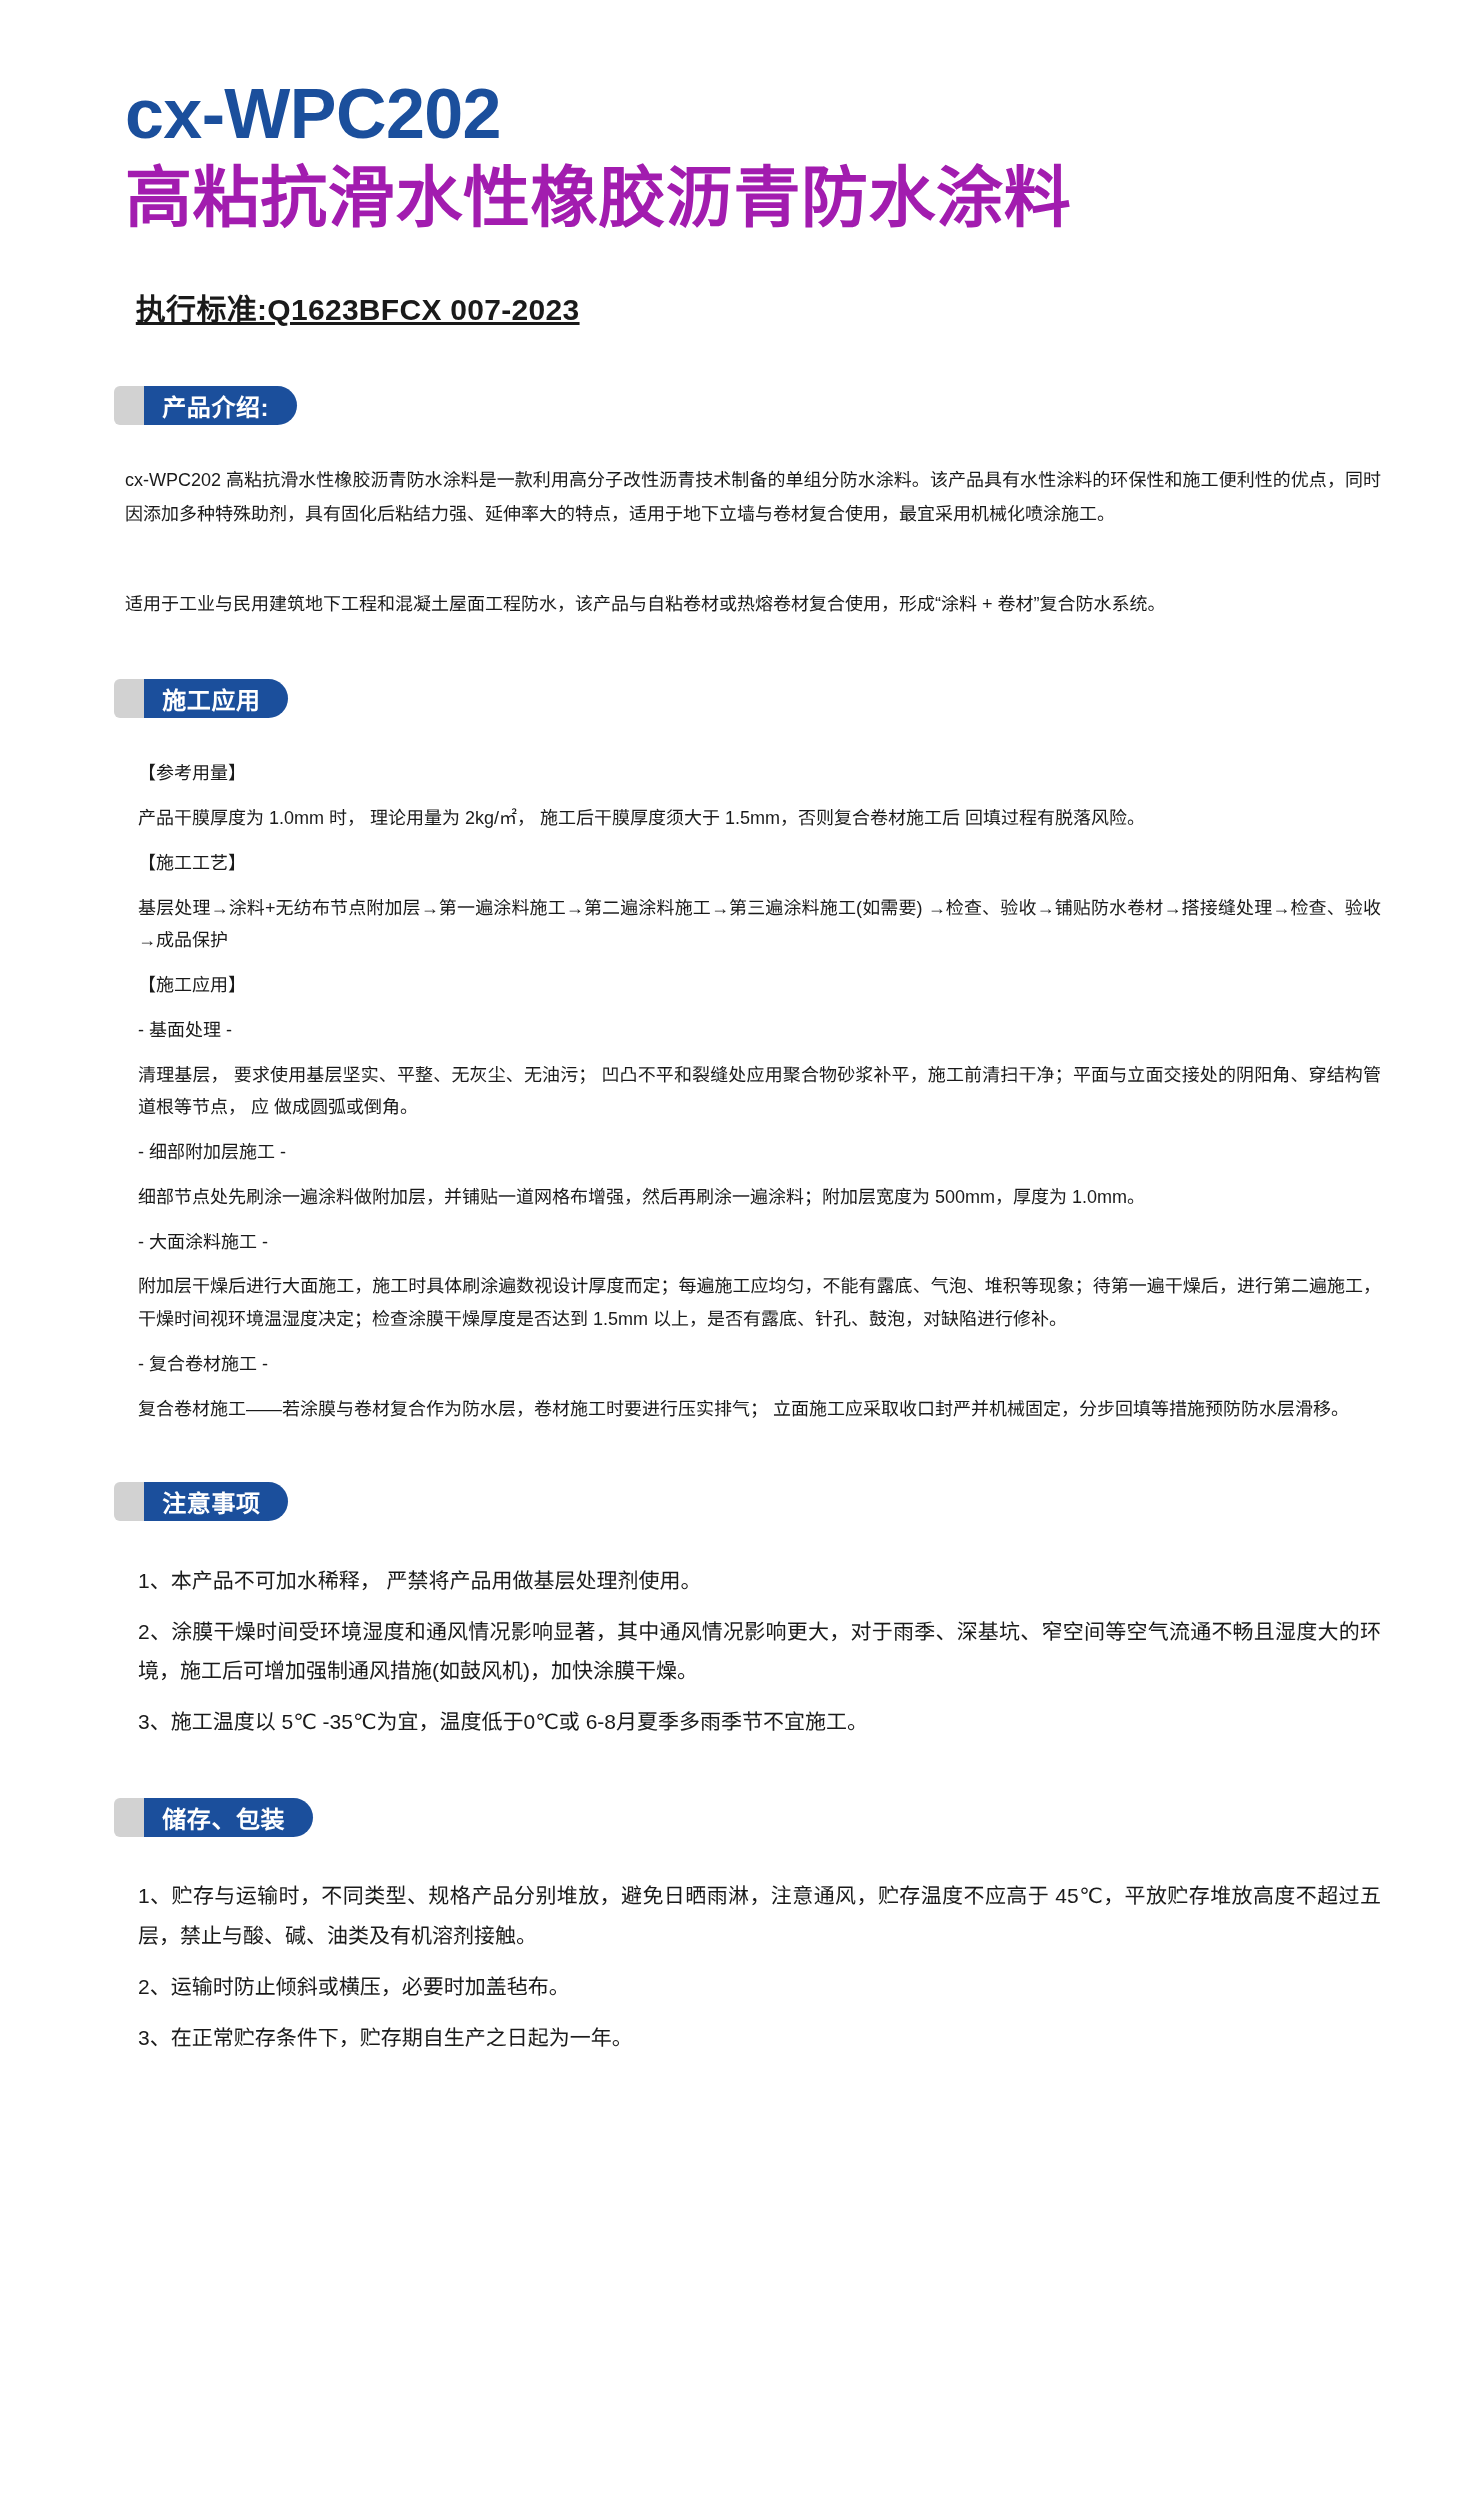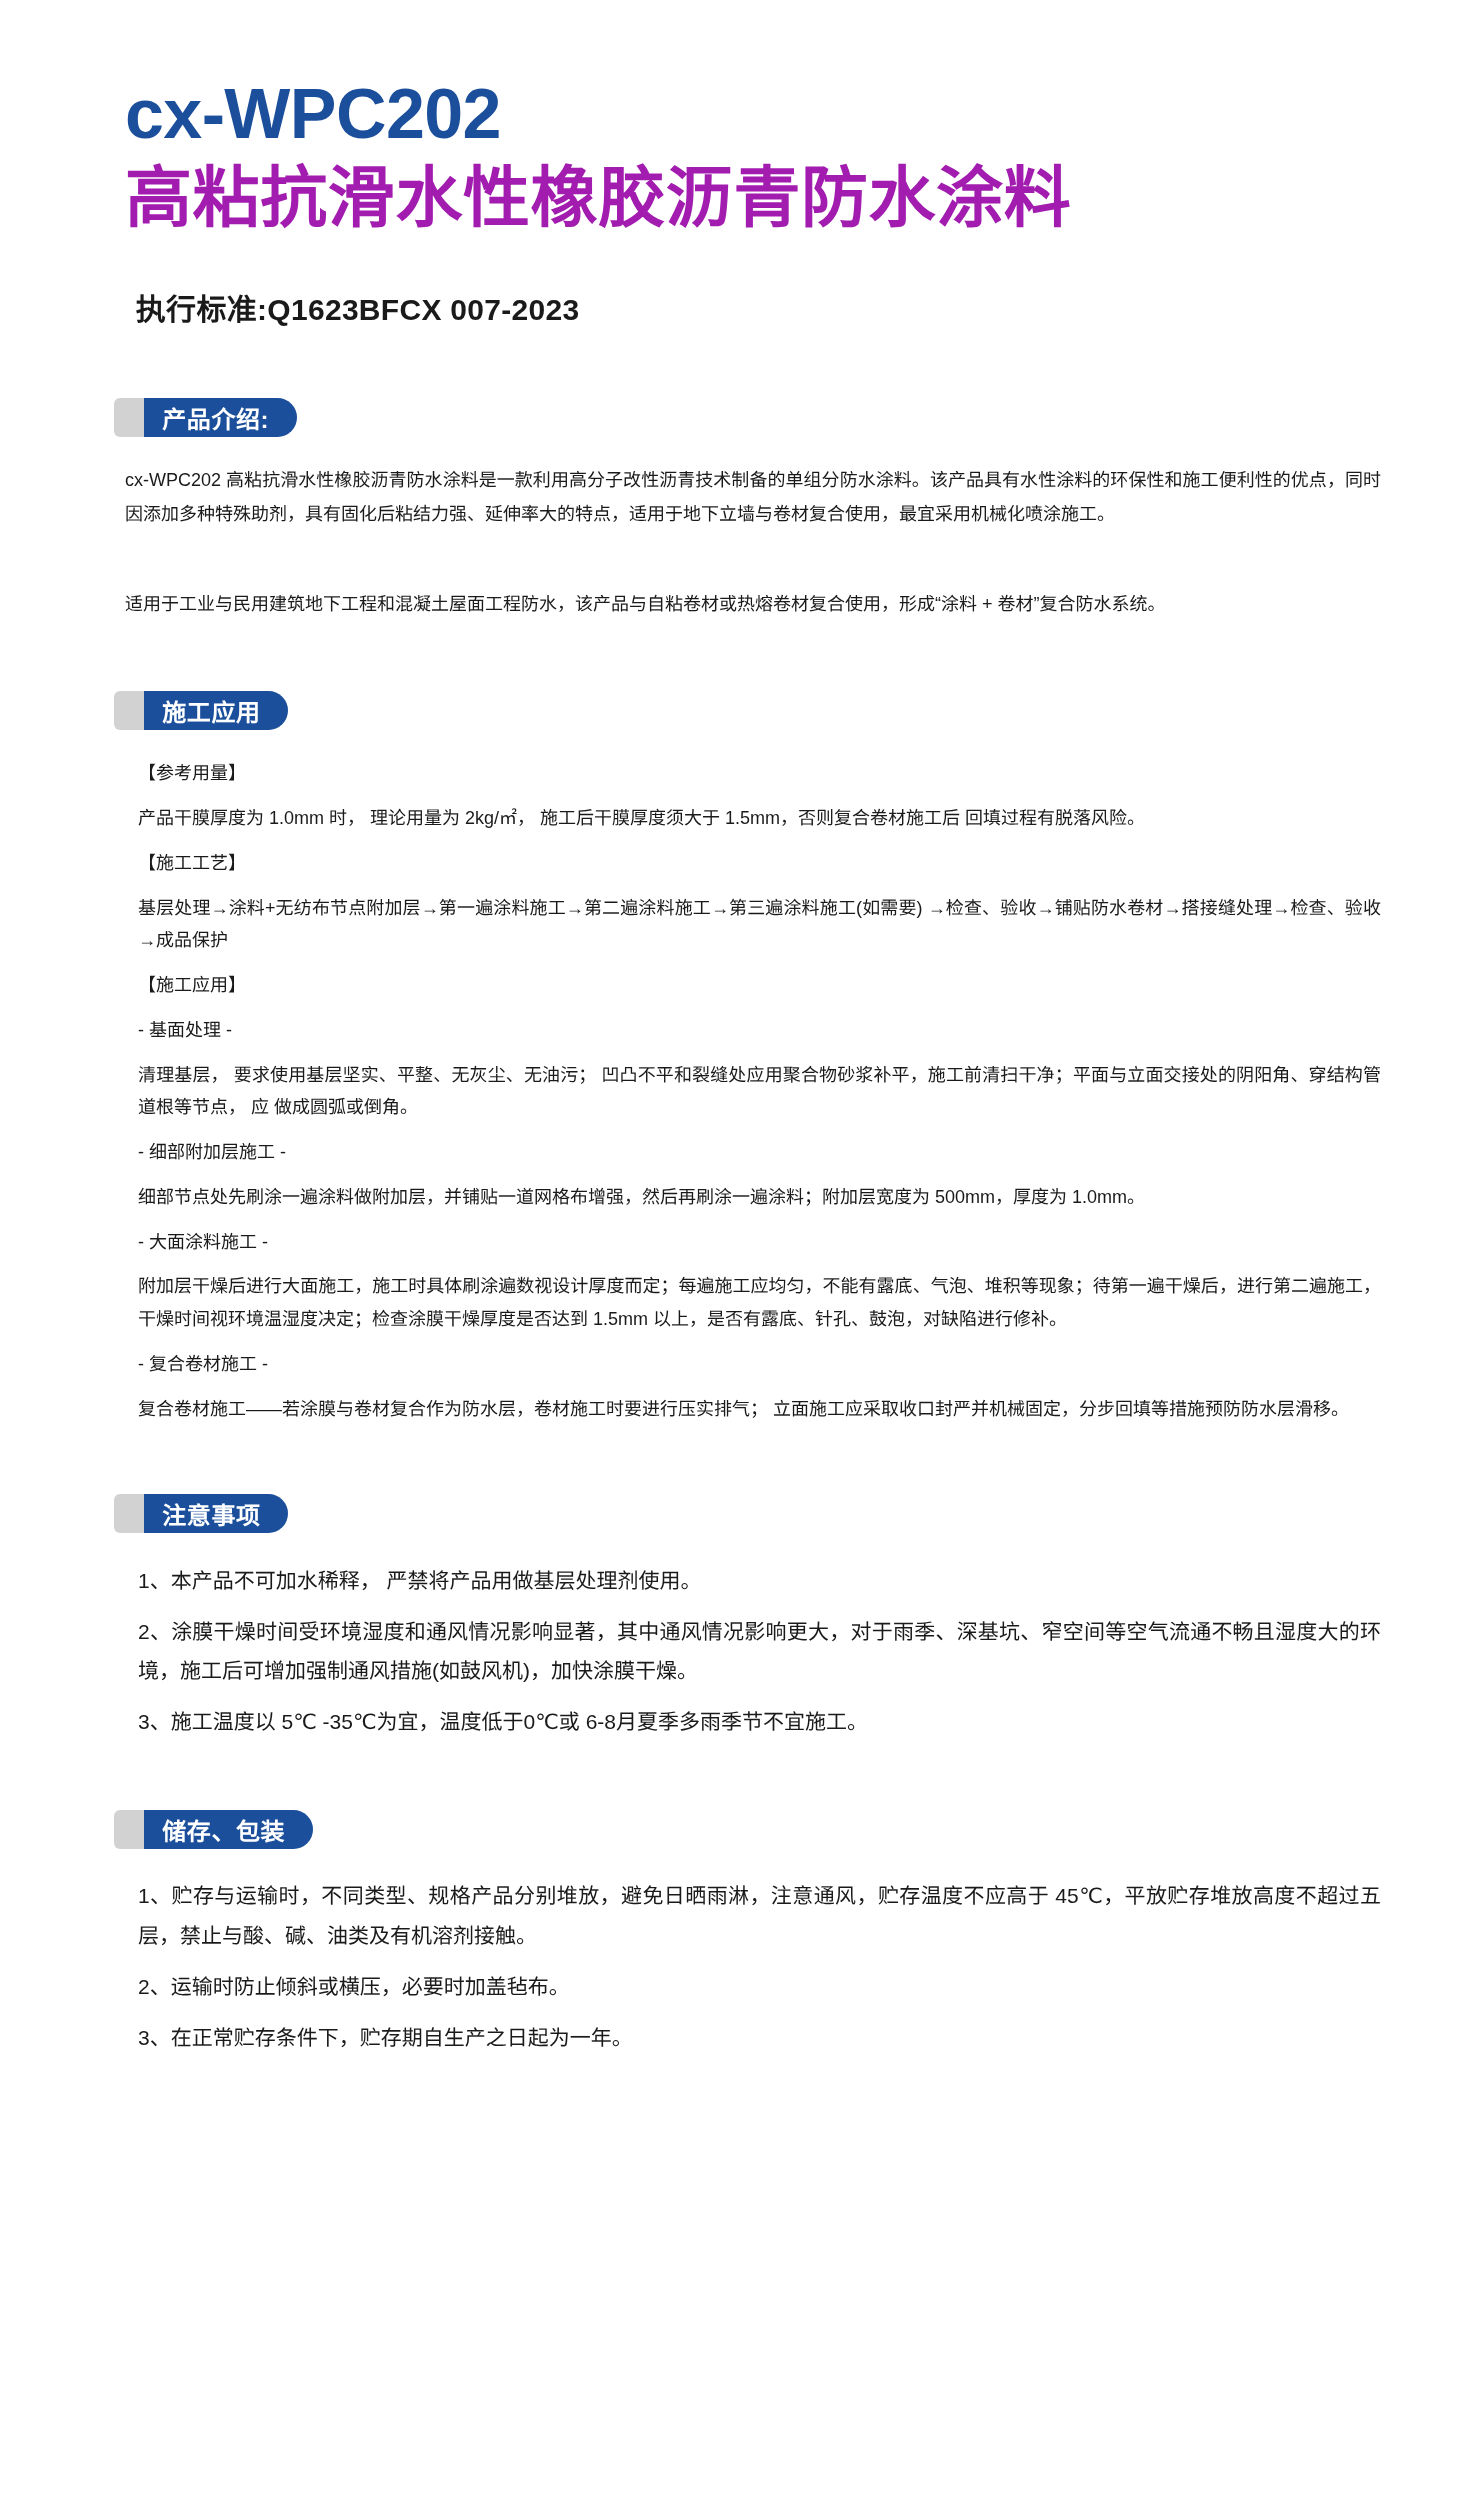--- a/index.html
+++ b/index.html
@@ -40,29 +40,30 @@
     line-height: 1.2;
     margin: 6px 4px 0 0;
     letter-spacing: 0.6px;
   }
   .standard {
     font-size: 30px;
     font-weight: bold;
     color: #1a1a1a;
     margin: 47px 0 0 10.8px;
     letter-spacing: 0.3px;
+    text-decoration: underline;
   }
 
   
   .section {
     margin-top: 57px;
   }
   .sec-head {
     display: flex;
-    align-items: flex-end;
+    align-items: flex-start;
     padding-left: 114px;
     position: relative;
     height: 51px;
   }
   .sec-head .tab-grey {
     width: 41px;
     height: 39px;
     background: #d2d2d2;
     border-radius: 6px 0 0 6px;
     flex: 0 0 auto;

